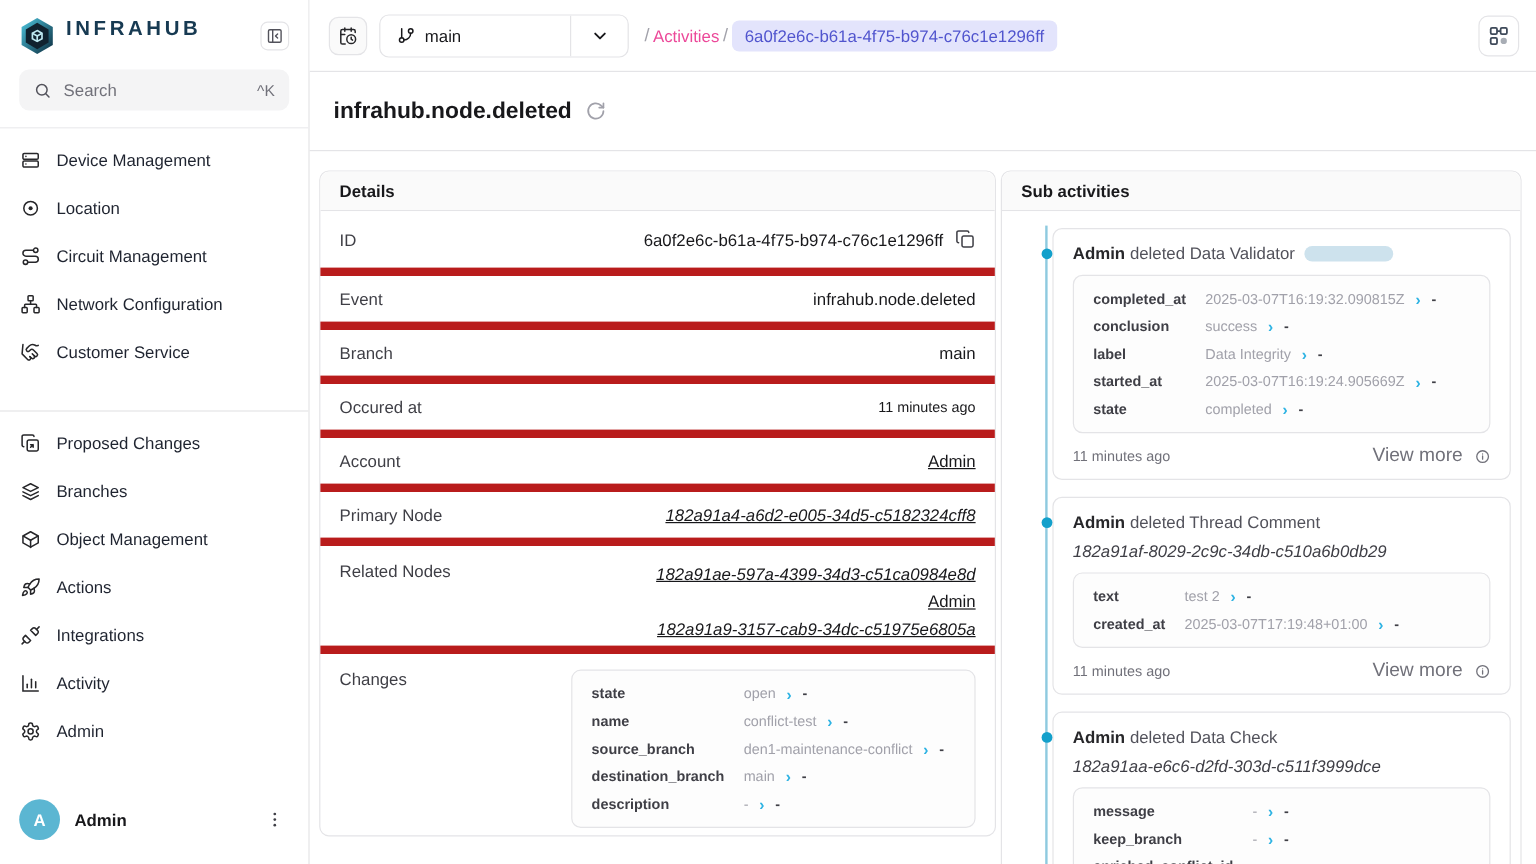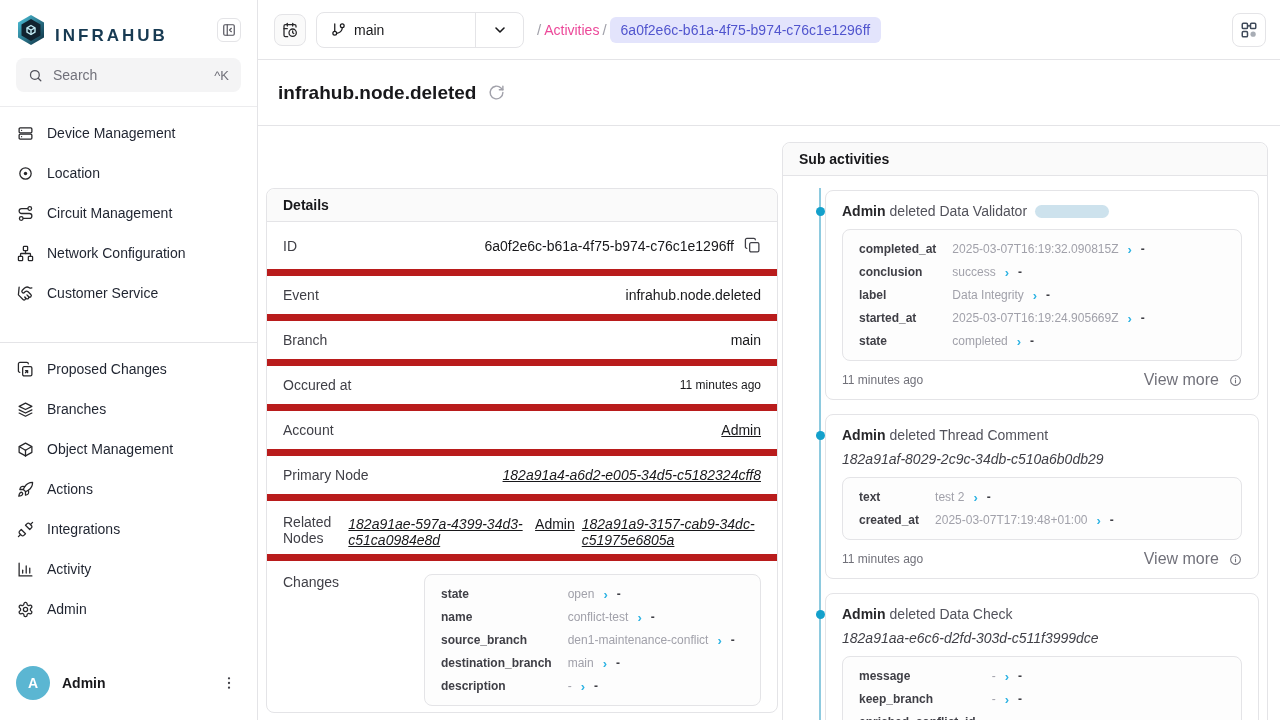--- a/index.html
+++ b/index.html
@@ -4,21 +4,21 @@
 <style>
   * { margin:0; padding:0; box-sizing:border-box; }
   html,body { width:1280px; height:720px; overflow:hidden; background:#fff;
     font-family:"Liberation Sans","DejaVu Sans",sans-serif; color:#18181b; }
   svg { display:block; flex-shrink:0; }
   .app { display:flex; width:1280px; height:720px; }
 
   
   .sidebar { width:258px; flex-shrink:0; border-right:1px solid #e4e4e7; display:flex; flex-direction:column; background:#fff; }
   .sidebar-header { display:flex; align-items:center; justify-content:space-between; padding:14px 16px 10px; }
-  .logo { display:flex; align-items:flex-end; gap:9px; cursor:pointer; }
+  .logo { display:flex; align-items:flex-start; gap:9px; cursor:pointer; }
   .logo-text { font-size:17px; font-weight:700; letter-spacing:3px; color:#173a52; }
   .collapse-btn { width:24px; height:24px; border:1px solid #e4e4e7; border-radius:6px; background:#fff; display:flex; align-items:center; justify-content:center; color:#52525b; cursor:pointer; }
   .search-wrap { padding:2px 16px 14px; border-bottom:1px solid #ececee; }
   .search-box { height:34px; background:#f4f4f5; border-radius:8px; display:flex; align-items:center; gap:10px; padding:0 12px; cursor:pointer; }
   .search-text { font-size:14px; color:#71717a; }
   .search-kbd { margin-left:auto; font-size:13px; color:#71717a; }
   .menu-group { padding-top:6px; }
   .menu-group.clipped { height:235px; overflow:hidden; }
   .menu-divider { border-top:1px solid #e4e4e7; }
   .menu-item { height:40px; display:flex; align-items:center; gap:13px; padding:0 17px; font-size:14px; font-weight:500; color:#1f2430; cursor:pointer; }
@@ -46,33 +46,33 @@
   .title-bar { height:66px; flex-shrink:0; border-bottom:1px solid #e4e4e7; display:flex; align-items:center; gap:12px; padding:0 20px; }
   .page-title { font-size:19px; font-weight:700; color:#18181b; }
   .refresh-btn { background:none; border:none; color:#a1a1aa; cursor:pointer; padding:0; }
 
   
   .content { flex:1; display:flex; align-items:flex-start; gap:4px; padding:16px 12px 0 8px; overflow:hidden; }
   .panel { border:1px solid #e4e4e7; border-radius:8px; background:#fff; min-width:0; }
   .panel-header { background:#fafafa; border-bottom:1px solid #e4e4e7; border-radius:8px 8px 0 0; padding:8px 16px; font-size:14px; font-weight:600; color:#18181b; }
 
   
-  .details-panel { width:512px; flex-shrink:0;margin-top:46px; }
+  .details-panel { width:564px; flex-shrink:0; }
   .d-row { display:flex; justify-content:space-between; align-items:center; min-height:45px; padding:6px 16px; border-bottom:7px solid #b91c1c; font-size:14px; }
   .d-row.tall { min-height:54px; }
   .d-row.top-align { align-items:flex-start; padding-top:13px; }
   .d-row:last-child { border-bottom:none; }
   .d-label { color:#3f3f46; }
   .d-value { color:#18181b; text-align:right; }
   .d-value.small { font-size:12px; }
   .id-value { display:flex; align-items:center; gap:10px; }
   .copy-btn { background:none; border:none; color:#3f3f46; cursor:pointer; padding:0; }
   .link { color:#18181b; text-decoration:underline; font-weight:500; cursor:pointer; }
   .link.node { font-style:italic; font-weight:400; }
-  .related-list { display:flex; flex-direction:row; align-items:flex-start; gap:7px; padding-top:2px; }
+  .related-list { display:flex; flex-direction:column; align-items:flex-end; gap:7px; padding-top:2px; }
 
   
   .props-box { border:1px solid #e4e4e7; border-radius:8px; background:#fdfdfd; padding:12px 16px; display:grid; grid-template-columns:max-content 1fr; column-gap:16px; row-gap:9px; font-size:12px; align-items:center; }
   .props-box.changes { width:337px; margin-left:auto; }
   .prop-name { font-weight:600; color:#3f3f46; }
   .prop-val { display:flex; align-items:center; gap:9px; }
   .prop-prev { color:#a1a1aa; }
   .prop-chev { color:#2eb3e3; font-weight:700; font-size:13px; line-height:1; }
   .prop-curr { color:#3f3f46; font-weight:600; }
 

